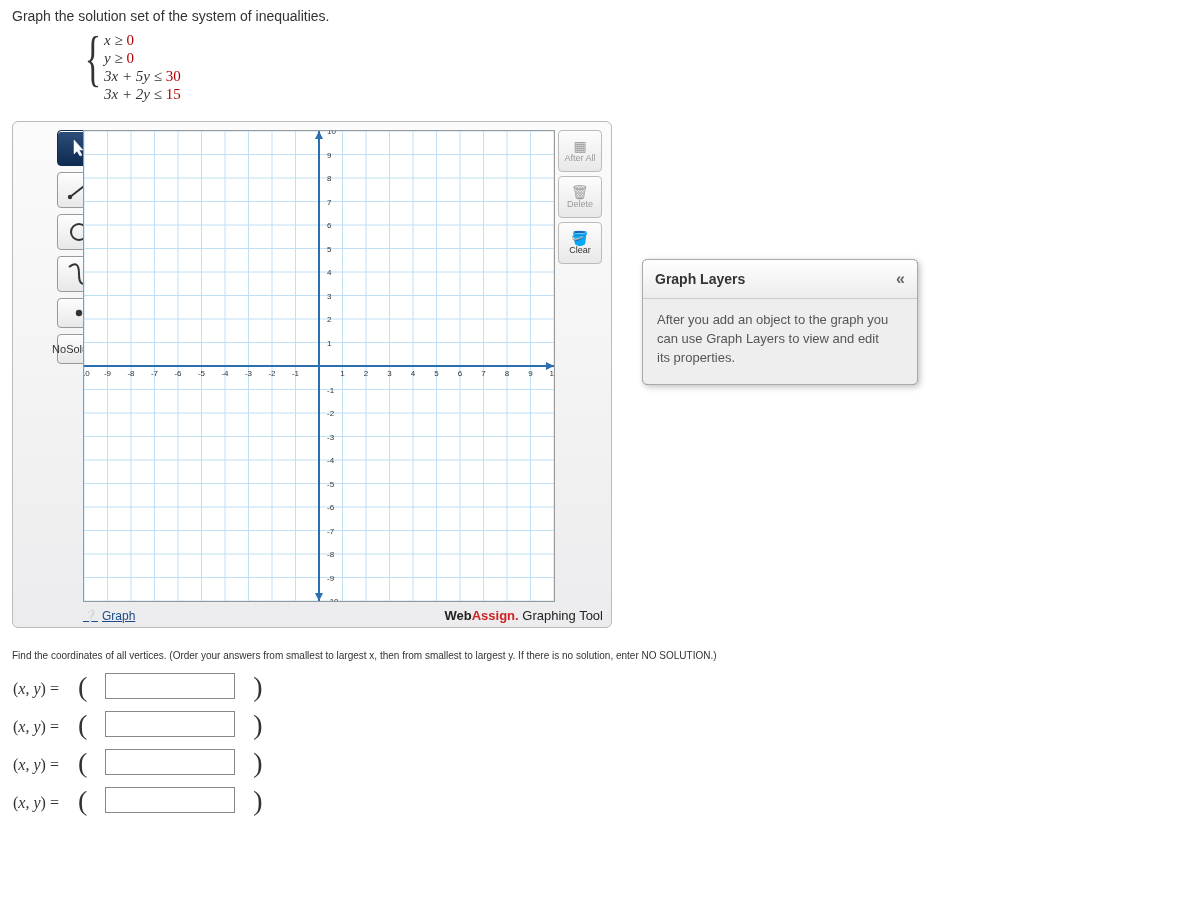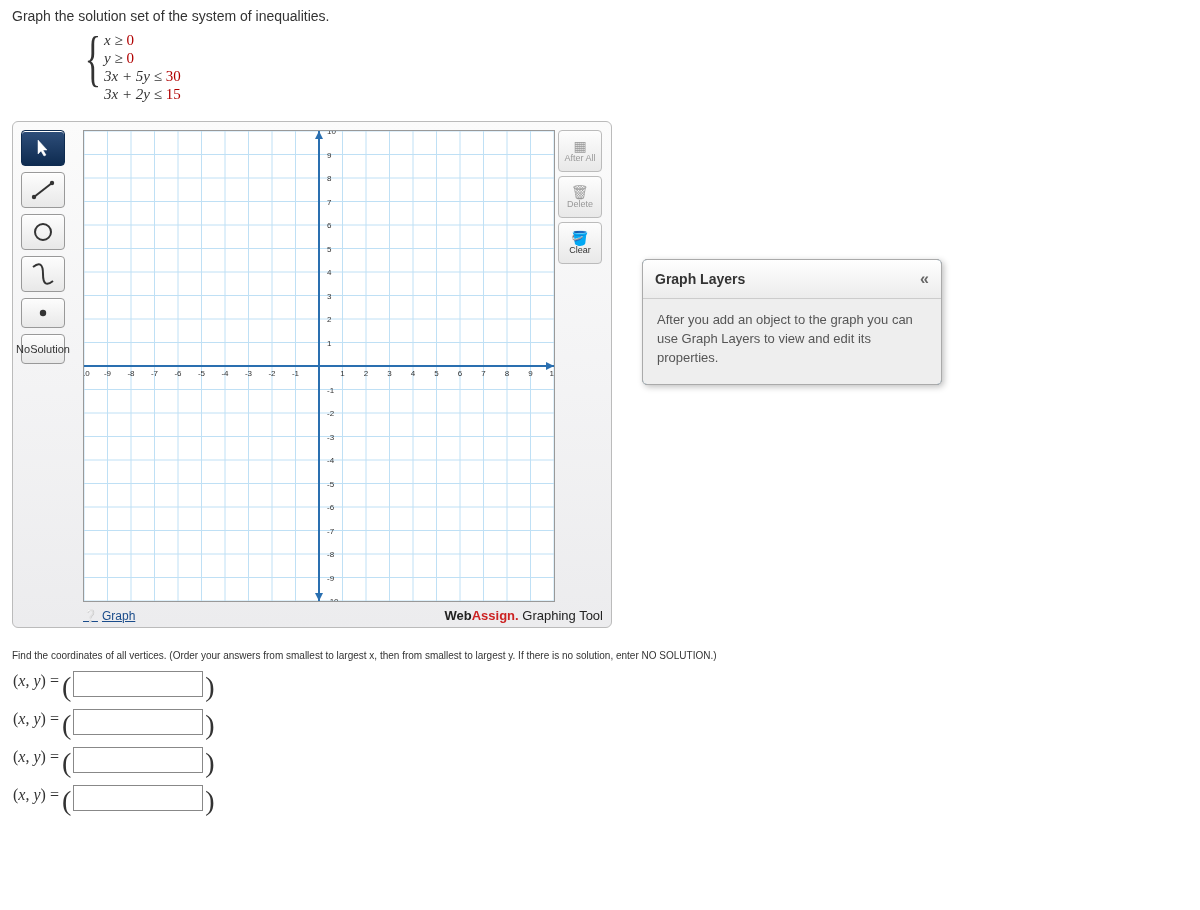--- a/index.html
+++ b/index.html
@@ -6,46 +6,46 @@
 body { font-family: Arial, Helvetica, sans-serif; font-size: 14px; color: #333; padding: 8px 12px; background: #fff; }
 .prompt { margin-bottom: 0; }
 .system-eq { margin: 8px 0 18px 70px; font-family: 'Times New Roman', serif; font-size: 15px; position: relative; padding-left: 14px; }
 .brace { position: absolute; left: -4px; top: -2px; font-size: 62px; line-height: 56px; font-family: 'Times New Roman', serif; transform: scaleX(0.55); }
 .sys-line { margin: 1px 8px; white-space: nowrap; }
 .sys-line .rhs { color: #b00000; }
 .var { font-style: italic; }
 
 .toolframe { width: 600px; border: 1px solid #bbb; border-radius: 6px; padding: 8px 8px 4px 8px; background: #f5f5f6 linear-gradient(#fbfbfb,#ececee); position: relative; margin-top:4px;}
 .leftrail { position: absolute; left: 8px; top: 8px; width: 56px; display: flex; flex-direction: column; gap: 6px; }
-.tool-btn { width: 44px; height: 36px; border: 1px solid #999; border-radius: 4px; background: linear-gradient(#fdfdfd,#e8e8e8); display: flex; align-items: center; justify-content: center; font-size: 12px; color:#333; box-shadow: inset 0 1px 0 #fff; cursor:pointer;}
+.tool-btn { width: 44px; height: 36px; border: 1px solid #999; border-radius: 4px; background: linear-gradient(#fdfdfd,#e8e8e8); display: flex; align-items: center; justify-content: center; font-size: 12px; color:#333; box-shadow: inset 0 1px 0 #fff; cursor:pointer;margin-left:36px;}
 .tool-btn.active { background: linear-gradient(#2e4e7a,#0e2b50); color: #fff; border-color:#0e2b50;}
 .tool-btn.tall { height: 30px; font-size: 11px; line-height:1;}
 .tool-ns { text-align:center; font-size:10px; line-height:1.1;}
 
 .graph-area { margin-left: 62px; }
 .graph-clip { width: 472px; height: 472px; border: 1px solid #999; background:#fff; position: relative; }
 .graph-clip svg { display:block; }
 .rightrail { position:absolute; right:8px; top:8px; width:46px; display:flex; flex-direction:column; gap:4px; align-items:center;}
 .rr-btn { width:44px; height:42px; border:1px solid #bbb; border-radius:4px; background:linear-gradient(#fdfdfd,#e8e8e8); display:flex; flex-direction:column; align-items:center; justify-content:center; font-size:9px; color:#999; cursor:pointer;}
 .rr-btn.en { color:#333;}
 .rr-btn .ico { font-size:14px; line-height:1;}
 
 .footer { display:flex; justify-content:space-between; align-items:center; margin-top:6px; font-size:12px; }
 .help-link { color:#1a4c8b; text-decoration:underline; cursor:pointer; display:flex; align-items:center; gap:4px;}
 .wa-brand { font-size:13px; color:#222;}
 .wa-brand .wa1{font-weight:bold;}
 .wa-brand .wa2{color:#c22; font-weight:bold;}
 
-.layers-panel { position:absolute; left:630px; top:138px; width:300px; border:1px solid #aaa; border-radius:5px; box-shadow:2px 2px 6px rgba(0,0,0,.25); background:#0c4a6e; overflow:hidden; }
+.layers-panel { position:absolute; left:630px; top:138px; width:276px; border:1px solid #aaa; border-radius:5px; box-shadow:2px 2px 6px rgba(0,0,0,.25); background:#0c4a6e; overflow:hidden; }
 .lp-head { background:linear-gradient(#fff,#ececec); padding:10px 12px; font-weight:bold; font-size:14px; border-bottom:1px solid #ccc; display:flex; justify-content:space-between; align-items:center;}
 .lp-body { padding:12px 26px 16px 14px; font-size:13px; color:#555; line-height:1.45; background:#eee;}
 .collapse-ico { font-size:16px; color:#666; cursor:pointer;}
 
 .post-q { margin-top:22px; font-size:10px; }
-.answer-row { display:flex; align-items:flex-start; gap:2px; margin:10px 0; font-family:'Times New Roman',serif; font-size:16px;}
+.answer-row { display:flex; align-items:flex-end; gap:18px; margin:10px 0; font-family:'Times New Roman',serif; font-size:16px;}
 .answer-row .ivar{font-style:italic;}
 .paren-big { font-size:28px; line-height:1; position:relative; top:2px;}
 .ans-input { width:130px; height:26px; border:1px solid #888; font-size:14px; padding:0 4px;}
 .bpad{display:inline-block; border:1px solid transparent;}
 </style>
 </head>
 <body>
 
 <div class="prompt">Graph the solution set of the system of inequalities.</div>
 

